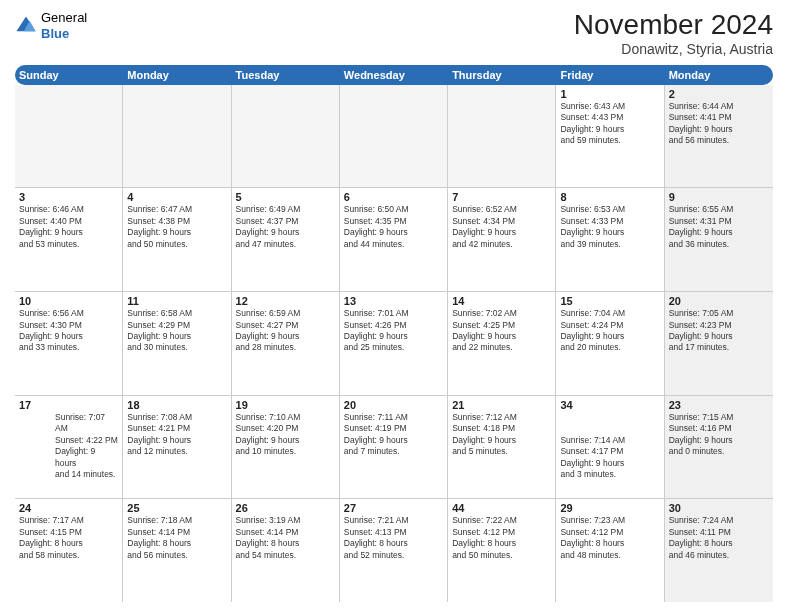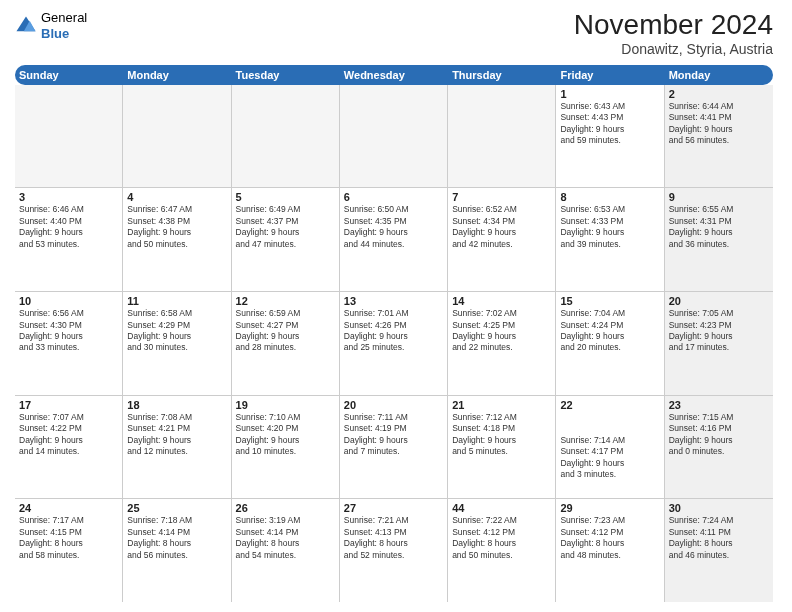--- a/index.html
+++ b/index.html
@@ -262,21 +262,21 @@
             <span class="day-num">20</span>
             <div class="day-info" style="white-space: pre-line;">Sunrise: 7:05 AM
 Sunset: 4:23 PM
 Daylight: 9 hours
 and 17 minutes.</div>
           </div>
         </div>
         <div class="cal-row">
           <div class="cal-cell">
             <span class="day-num">17</span>
-            <div class="day-info" style="white-space: pre-line;">Sunrise: 7:07 AM
+            <div class="day-info" style="white-space: pre-line; margin-left: 36px;">Sunrise: 7:07 AM
 Sunset: 4:22 PM
 Daylight: 9 hours
 and 14 minutes.</div>
           </div>
           <div class="cal-cell">
             <span class="day-num">18</span>
             <div class="day-info" style="white-space: pre-line;">Sunrise: 7:08 AM
 Sunset: 4:21 PM
 Daylight: 9 hours
 and 12 minutes.</div>
@@ -296,21 +296,21 @@
 and 7 minutes.</div>
           </div>
           <div class="cal-cell">
             <span class="day-num">21</span>
             <div class="day-info" style="white-space: pre-line;">Sunrise: 7:12 AM
 Sunset: 4:18 PM
 Daylight: 9 hours
 and 5 minutes.</div>
           </div>
           <div class="cal-cell">
-            <span class="day-num">22</span>
+            <span class="day-num">34</span>
             <div class="day-info" style="white-space: pre-line; margin-top: 24px;">Sunrise: 7:14 AM
 Sunset: 4:17 PM
 Daylight: 9 hours
 and 3 minutes.</div>
           </div>
           <div class="cal-cell shaded">
             <span class="day-num">23</span>
             <div class="day-info" style="white-space: pre-line;">Sunrise: 7:15 AM
 Sunset: 4:16 PM
 Daylight: 9 hours

